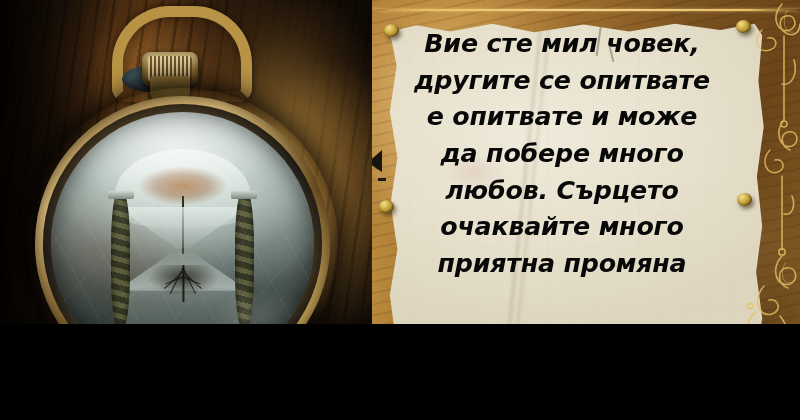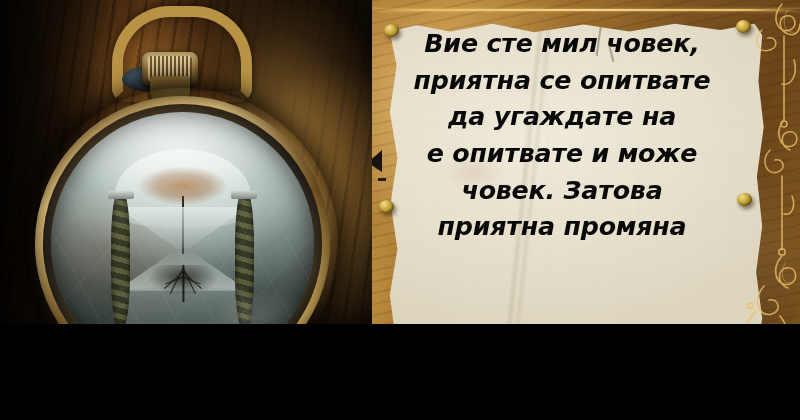--- a/index.html
+++ b/index.html
@@ -394,20 +394,21 @@
 
   <div id="nick-right"></div>
 
   <div class="tack" id="tack-tl"></div>
   <div class="tack" id="tack-tr"></div>
   <div class="tack" id="tack-bl"></div>
   <div class="tack" id="tack-br"></div>
 
   <div id="quote" style="font-size: 25.3px; line-height: 36.685px;">
       <div class="qline">Вие сте мил човек,</div>
-      <div class="qline">приятна се опитвате</div>
-      <div class="qline">да угаждате на</div>
+      <div class="qline">другите се опитвате</div>
       <div class="qline">е опитвате и може</div>
-      <div class="qline">човек. Затова</div>
+      <div class="qline">да побере много</div>
+      <div class="qline">любов. Сърцето</div>
+      <div class="qline">очаквайте много</div>
       <div class="qline">приятна промяна</div>
     </div>
 
 </div>
 
 </body></html>

